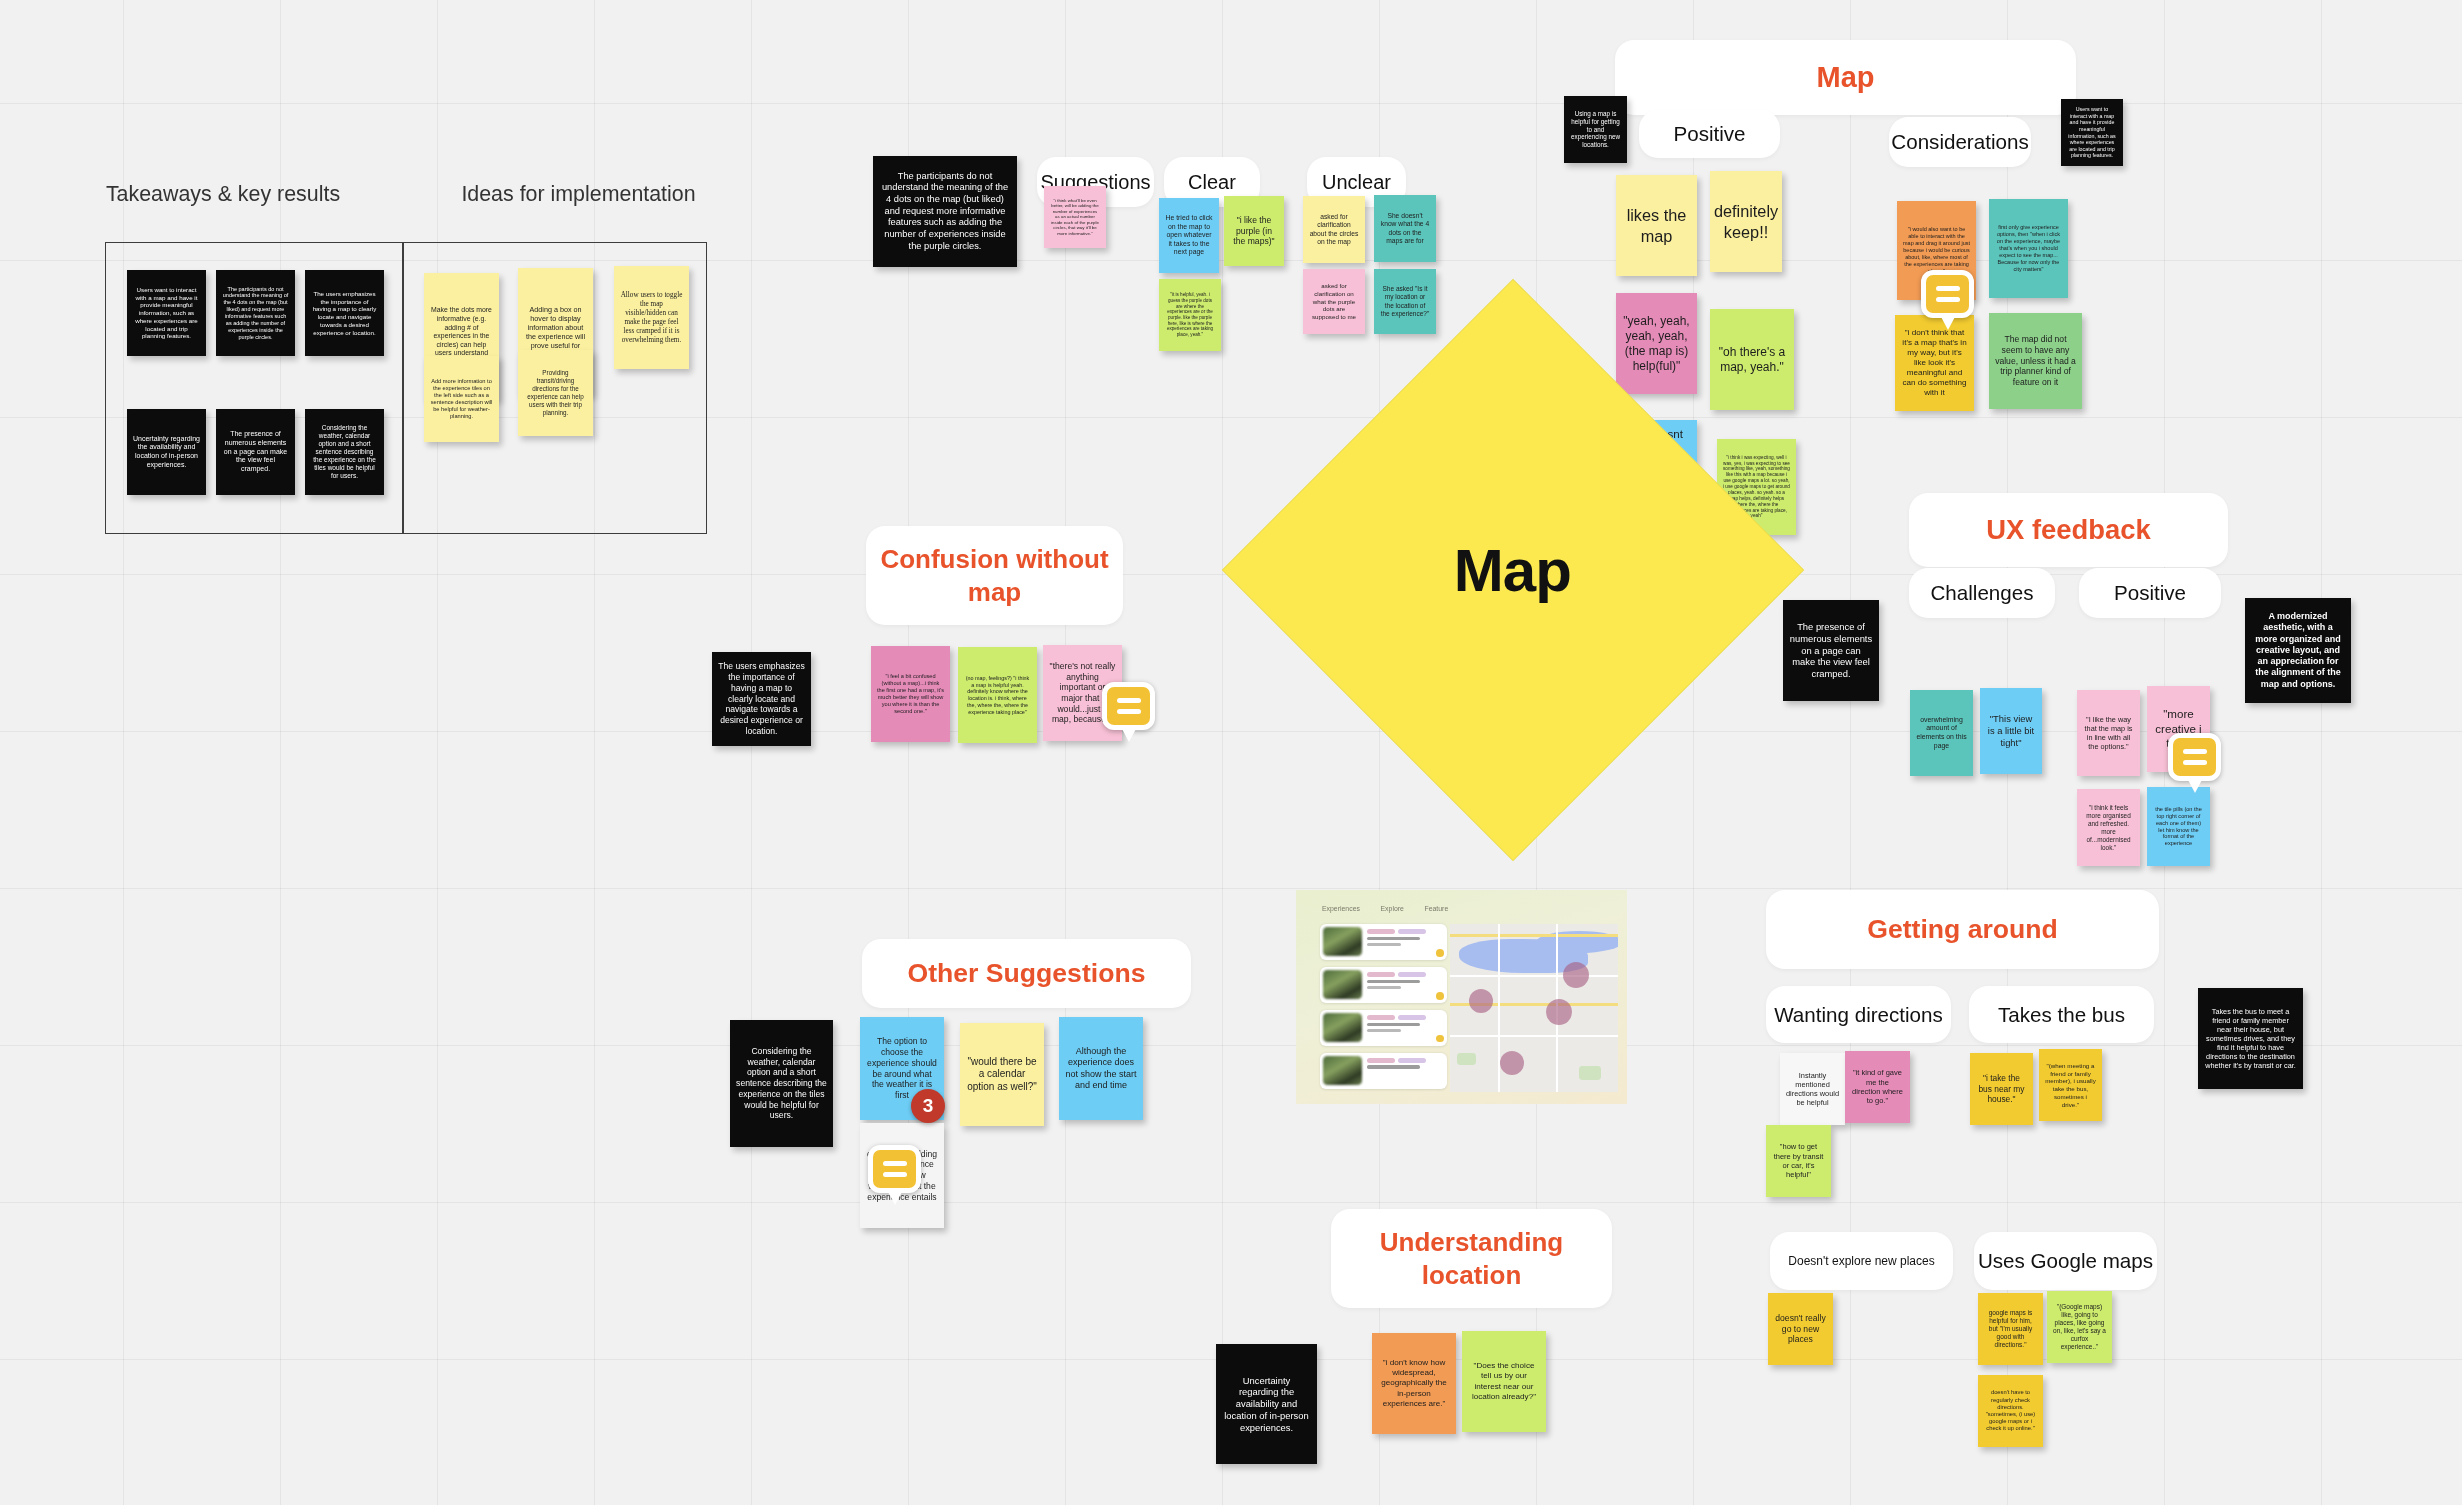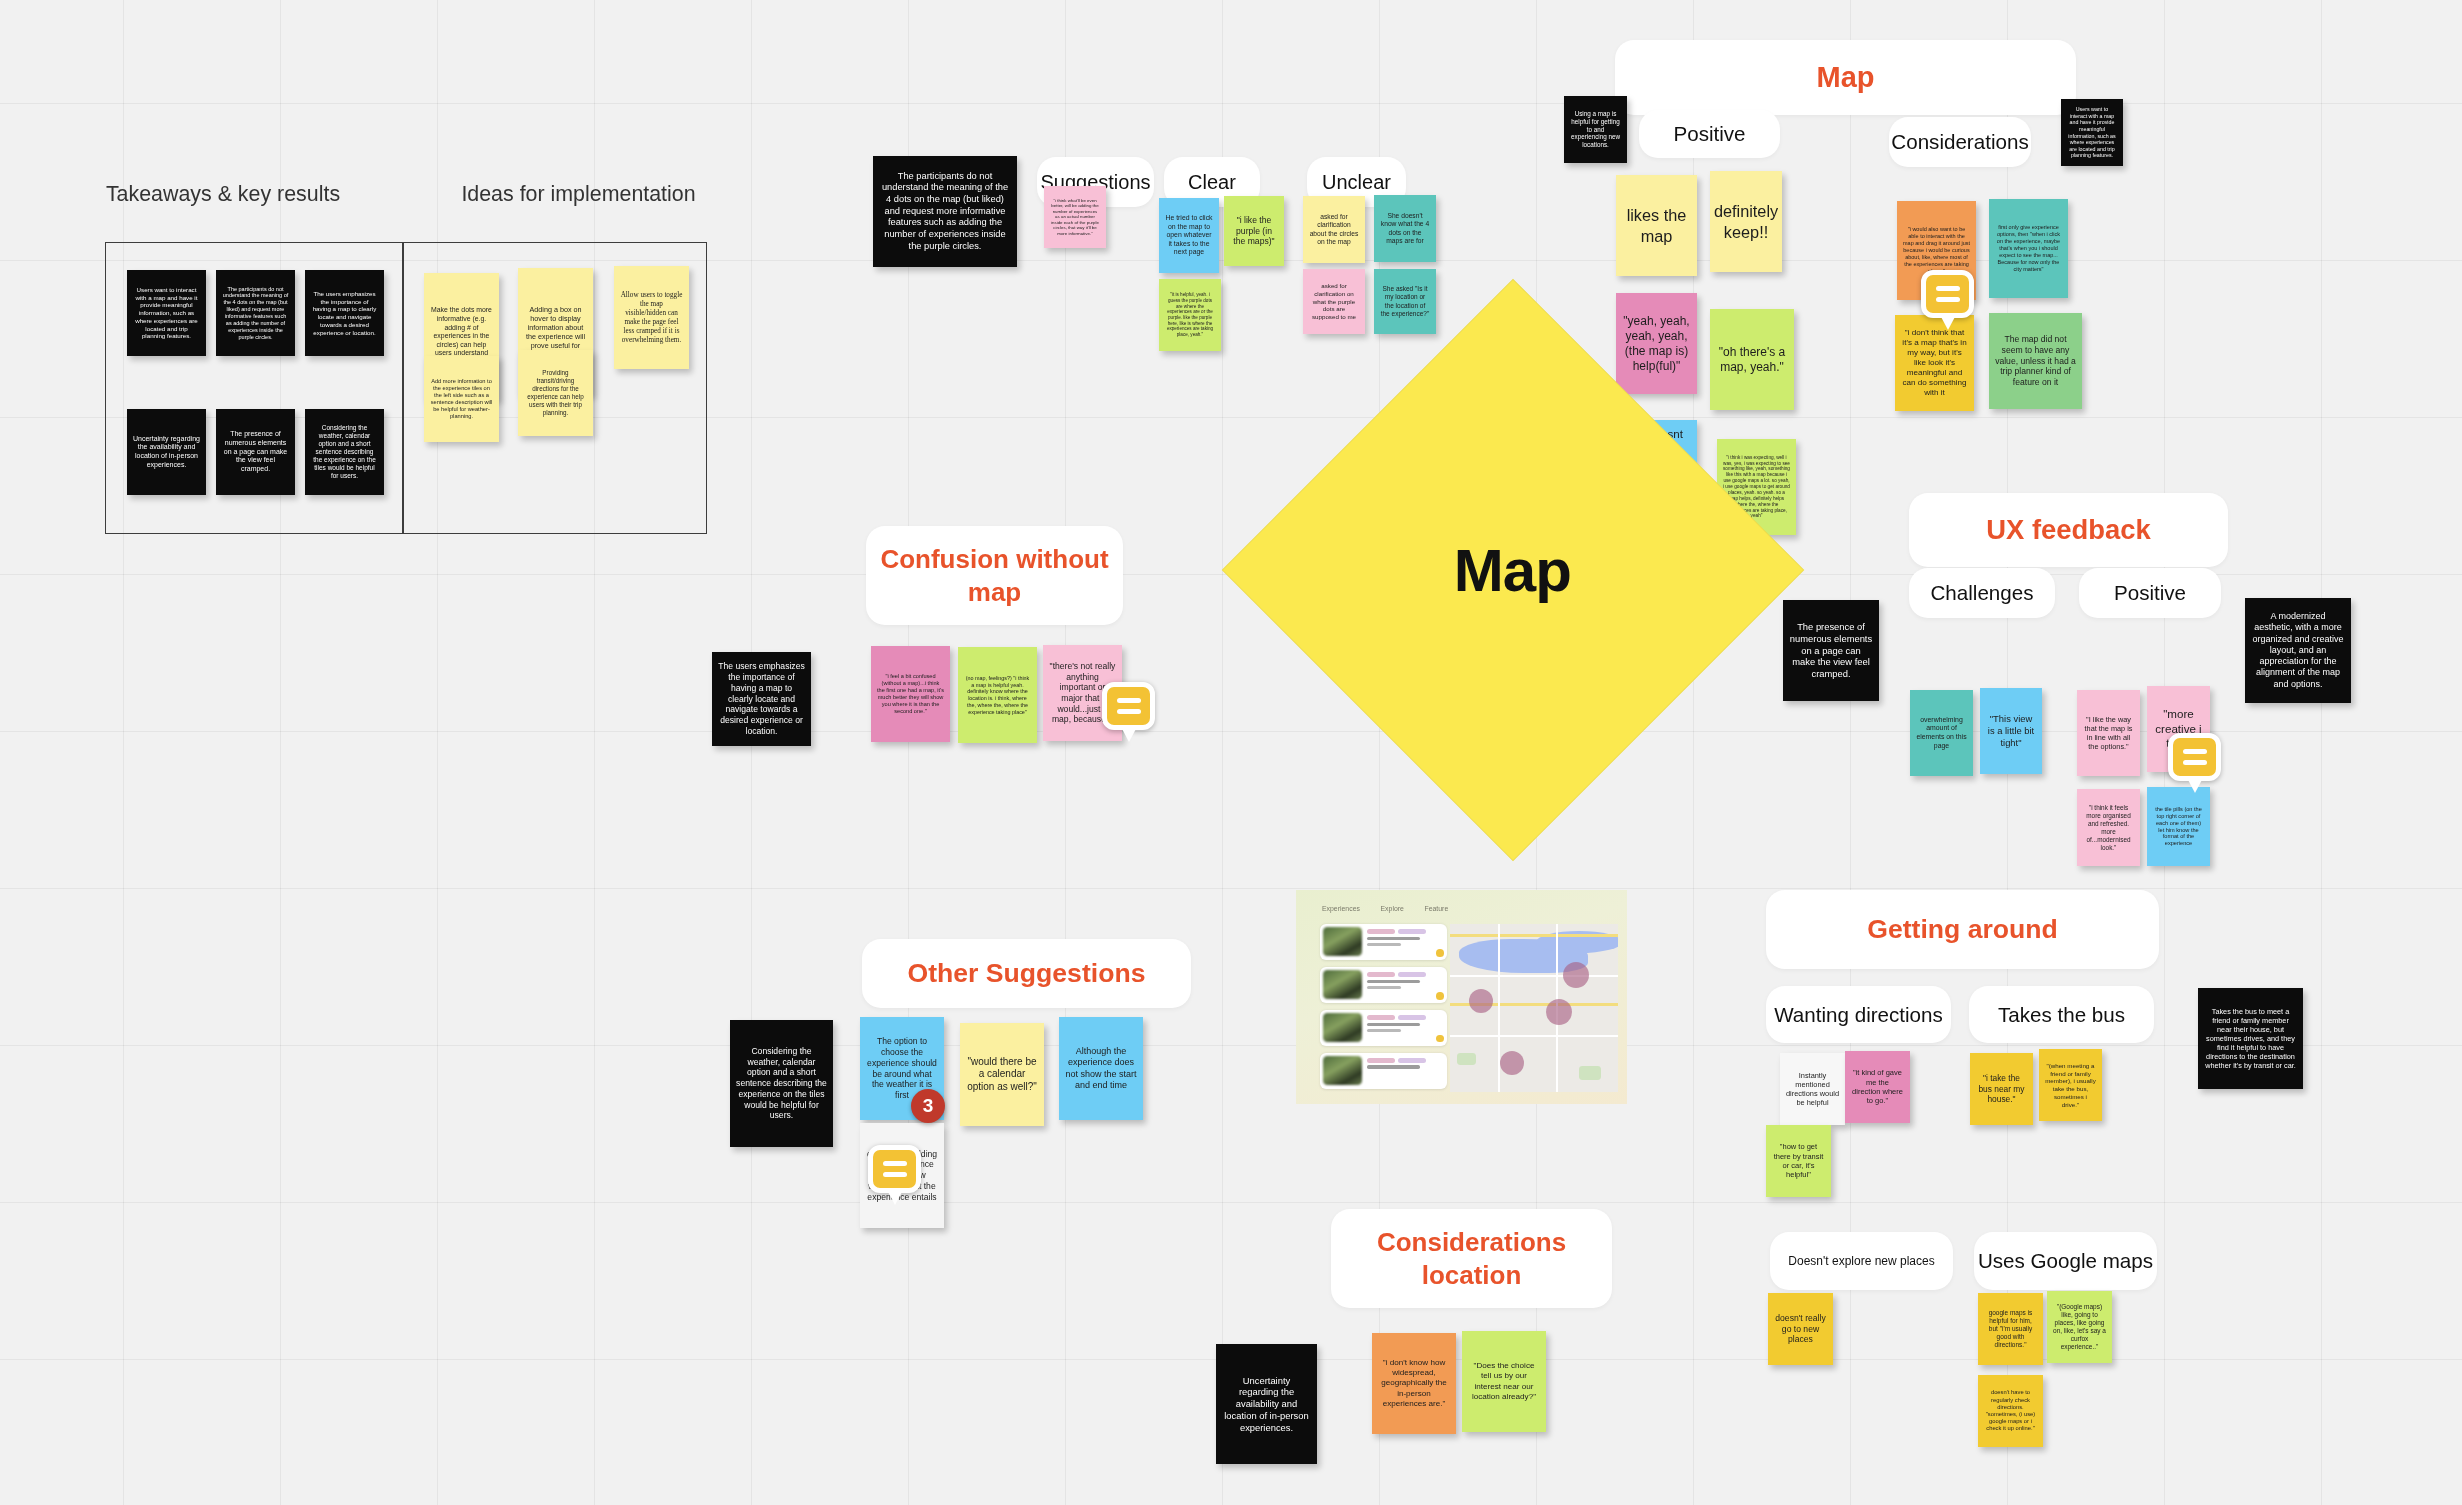--- a/index.html
+++ b/index.html
@@ -192,21 +192,21 @@
   <div class="note" style="left:1895px; top:315px; width:79px; height:96px; background:#f2cb30; font-size:8.1px;">"i don't think that it's a map that's in my way, but it's like look it's meaningful and can do something with it</div>
   <div class="note" style="left:1989px; top:313px; width:93px; height:96px; background:#8cd08a; font-size:8.6px;">The map did not seem to have any value, unless it had a trip planner kind of feature on it</div>
   <div class="bubble" style="left:1921px; top:270px;">
     <i></i>
       <i></i>
   </div>
 
   <div class="hdr accent" style="left:1909px; top:493px; width:319px; height:74px; font-size:27.4px;">UX feedback</div>
 
   <div class="note dark" style="left:1783px; top:600px; width:96px; height:101px; font-size:9.4px;">The presence of numerous elements on a page can make the view feel cramped.</div>
-  <div class="note dark" style="left:2245px; top:598px; width:106px; height:105px; font-size:9px;">A modernized aesthetic, with a more organized and creative layout, and an appreciation for the alignment of the map and options.</div>
+  <div class="note dark" style="left:2245px; top:598px; width:106px; height:105px; font-size:9px;font-weight:bold;">A modernized aesthetic, with a more organized and creative layout, and an appreciation for the alignment of the map and options.</div>
 
   <div class="hdr" style="left:1909px; top:568px; width:146px; height:50px; font-size:20.6px;">Challenges</div>
   <div class="hdr" style="left:2079px; top:568px; width:142px; height:50px; font-size:20.6px;">Positive</div>
 
   <div class="note" style="left:1910px; top:690px; width:63px; height:86px; background:#5cc5bb; font-size:6.9px;">overwhelming amount of elements on this page</div>
   <div class="note" style="left:1980px; top:688px; width:62px; height:86px; background:#6ecdf5; font-size:9.4px;">"This view is a little bit tight"</div>
 
   <div class="note" style="left:2077px; top:690px; width:63px; height:86px; background:#f8c0d6; font-size:7.3px;">"I like the way that the map is in line with all the options."</div>
   <div class="note" style="left:2147px; top:686px; width:63px; height:86px; background:#f8c0d6; font-size:11.6px;">"more creative i think</div>
   <div class="note" style="left:2077px; top:789px; width:63px; height:77px; background:#f8c0d6; font-size:6.4px;">"i think it feels more organised and refreshed. more of...modernised look."</div>
@@ -235,21 +235,21 @@
   <div class="note" style="left:860px; top:1017px; width:84px; height:103px; background:#6ecdf5; font-size:8.6px;">The option to choose the experience should be around what the weather it is first</div>
   <div class="note" style="left:960px; top:1023px; width:84px; height:103px; background:#fbf0a0; font-size:10px;">"would there be a calendar option as well?"</div>
   <div class="note" style="left:1059px; top:1017px; width:84px; height:103px; background:#6ecdf5; font-size:9px;">Although the experience does not show the start and end time</div>
   <div class="note" style="left:860px; top:1123px; width:84px; height:105px; background:#f4f4f4; font-size:8.6px;">experience adding a short sentence below in few words of what the experience entails</div>
   <div class="bubble" style="left:868px; top:1145px;">
     <i></i>
       <i></i>
   </div>
   <div class="badge" style="left:911px; top:1089px;">3</div>
 
-  <div class="hdr accent" style="left:1331px; top:1209px; width:281px; height:99px; font-size:26px; line-height:1.25; flex-direction:column;">Considerations location</div>
+  <div class="hdr accent" style="left:1331px; top:1209px; width:281px; height:99px; font-size:26px; line-height:1.25; flex-direction:column;">Understanding location</div>
 
   <div class="note dark" style="left:1216px; top:1344px; width:101px; height:120px; font-size:9.4px;">Uncertainty regarding the availability and location of in-person experiences.</div>
 
   <div class="note" style="left:1372px; top:1333px; width:84px; height:101px; background:#f29b54; font-size:8.1px;">"i don't know how widespread, geographically the in-person experiences are."</div>
   <div class="note" style="left:1462px; top:1331px; width:84px; height:101px; background:#cdec6e; font-size:8.1px;">"Does the choice tell us by our interest near our location already?"</div>
 
   <div class="hdr accent" style="left:1766px; top:890px; width:393px; height:79px; font-size:26.6px;">Getting around</div>
 
   <div class="note dark" style="left:2198px; top:988px; width:105px; height:101px; font-size:7.3px;">Takes the bus to meet a friend or family member near their house, but sometimes drives, and they find it helpful to have directions to the destination whether it's by transit or car.</div>
 

